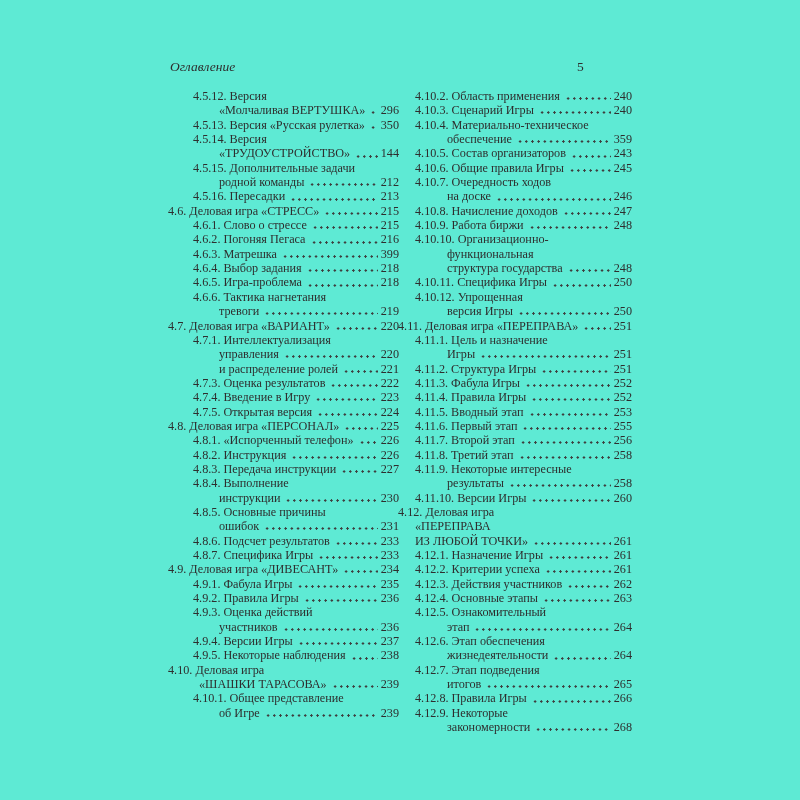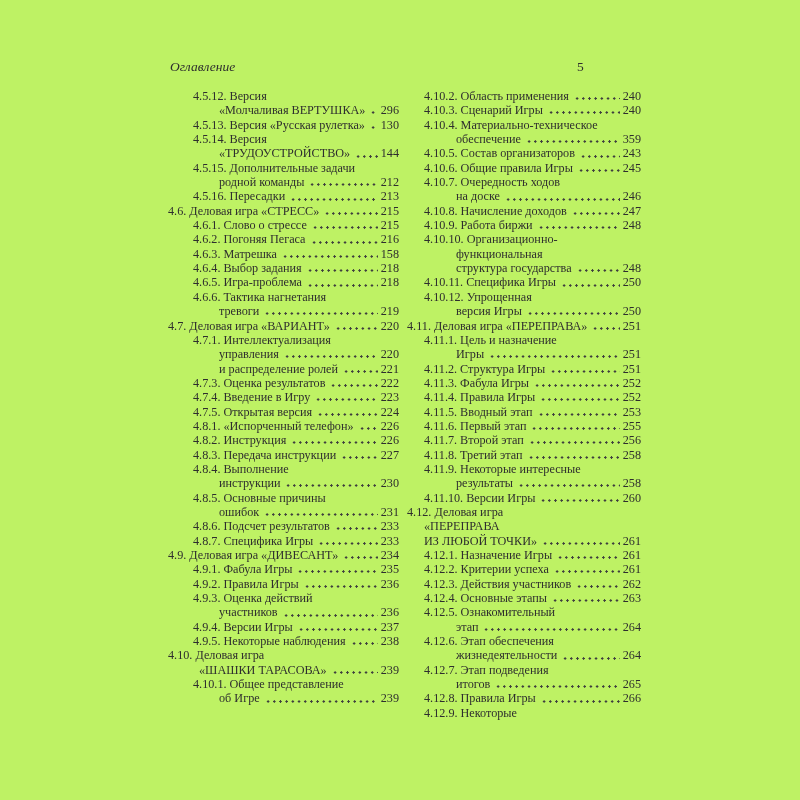--- a/index.html
+++ b/index.html
@@ -1,20 +1,20 @@
 <!DOCTYPE html>
 <html><head>
 <meta charset="utf-8">
 <style>
   html, body { margin: 0; padding: 0; background: #ffffff; }
   .page {
     position: relative;
     width: 800px;
     height: 800px;
-    background: #bef264;
+    background: #5eead4;
     font-family: "Liberation Serif", "DejaVu Serif", serif;
     color: #2e2e2e;
     overflow: hidden;
   }
   .head-title {
     position: absolute;
     left: 170px;
     top: 60px;
     font-style: italic;
     font-size: 13.5px;
@@ -22,21 +22,21 @@
   }
   .folio {
     position: absolute;
     left: 577px;
     top: 60px;
     font-size: 13.5px;
     line-height: 14px;
   }
   .col { position: absolute; top: 89px; }
   .col-left  { left: 166px; width: 233px; }
-  .col-right { left: 405px; width: 236px; }
+  .col-right { left: 396px; width: 236px; }
   .row {
     display: flex;
     align-items: baseline;
     height: 14.35px;
     font-size: 12.2px;
     line-height: 14.35px;
     white-space: nowrap;
     overflow: hidden;
   }
   .t { flex: 0 0 auto; }
@@ -71,21 +71,21 @@
         <span class="t">4.5.12. Версия</span>
       </div>
       <div class="row L2">
         <span class="t">«Молчаливая ВЕРТУШКА»</span>
         <span class="leader"></span>
         <span class="pg">296</span>
       </div>
       <div class="row L1">
         <span class="t">4.5.13. Версия «Русская рулетка»</span>
         <span class="leader"></span>
-        <span class="pg">130</span>
+        <span class="pg">350</span>
       </div>
       <div class="row L1">
         <span class="t">4.5.14. Версия</span>
       </div>
       <div class="row L2">
         <span class="t">«ТРУДОУСТРОЙСТВО»</span>
         <span class="leader"></span>
         <span class="pg">144</span>
       </div>
       <div class="row L1">
@@ -112,21 +112,21 @@
         <span class="pg">215</span>
       </div>
       <div class="row L1">
         <span class="t">4.6.2. Погоняя Пегаса</span>
         <span class="leader"></span>
         <span class="pg">216</span>
       </div>
       <div class="row L1">
         <span class="t">4.6.3. Матрешка</span>
         <span class="leader"></span>
-        <span class="pg">158</span>
+        <span class="pg">399</span>
       </div>
       <div class="row L1">
         <span class="t">4.6.4. Выбор задания</span>
         <span class="leader"></span>
         <span class="pg">218</span>
       </div>
       <div class="row L1">
         <span class="t">4.6.5. Игра-проблема</span>
         <span class="leader"></span>
         <span class="pg">218</span>
@@ -164,20 +164,25 @@
       </div>
       <div class="row L1">
         <span class="t">4.7.4. Введение в Игру</span>
         <span class="leader"></span>
         <span class="pg">223</span>
       </div>
       <div class="row L1">
         <span class="t">4.7.5. Открытая версия</span>
         <span class="leader"></span>
         <span class="pg">224</span>
+      </div>
+      <div class="row L0">
+        <span class="t">4.8. Деловая игра «ПЕРСОНАЛ»</span>
+        <span class="leader"></span>
+        <span class="pg">225</span>
       </div>
       <div class="row L1">
         <span class="t">4.8.1. «Испорченный телефон»</span>
         <span class="leader"></span>
         <span class="pg">226</span>
       </div>
       <div class="row L1">
         <span class="t">4.8.2. Инструкция</span>
         <span class="leader"></span>
         <span class="pg">226</span>
@@ -450,15 +455,20 @@
         <span class="leader"></span>
         <span class="pg">265</span>
       </div>
       <div class="row L1">
         <span class="t">4.12.8. Правила Игры</span>
         <span class="leader"></span>
         <span class="pg">266</span>
       </div>
       <div class="row L1">
         <span class="t">4.12.9. Некоторые</span>
+      </div>
+      <div class="row L2">
+        <span class="t">закономерности</span>
+        <span class="leader"></span>
+        <span class="pg">268</span>
       </div>
     </div>
 </div>
 
 </body></html>

